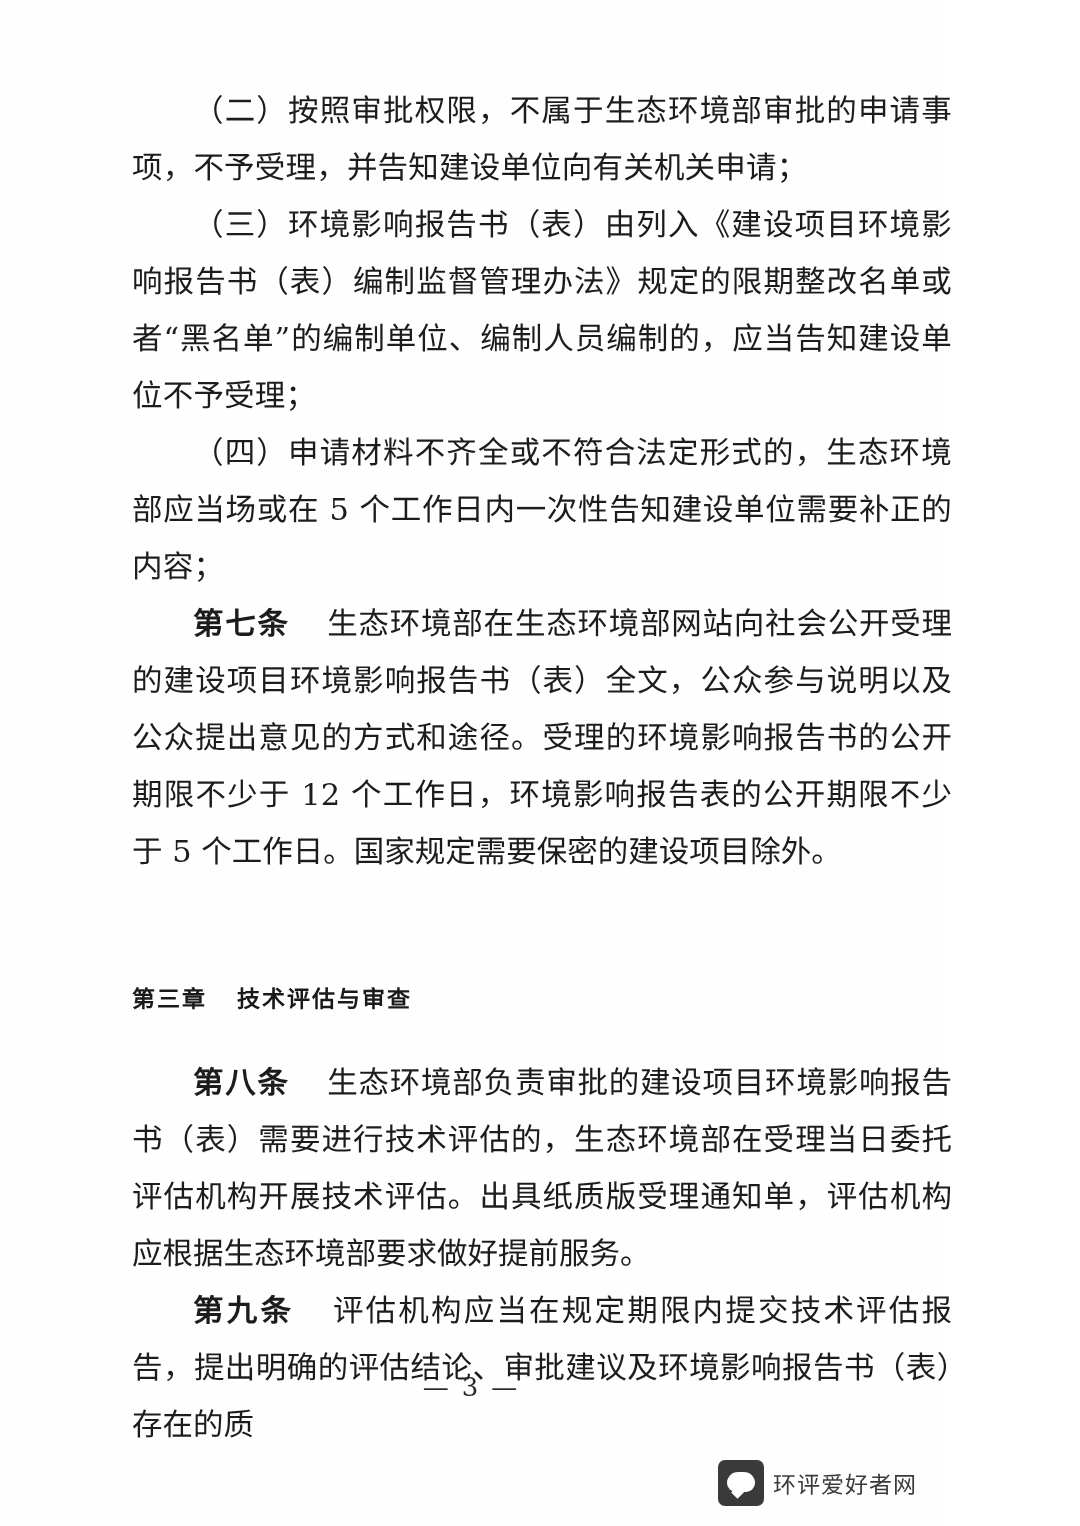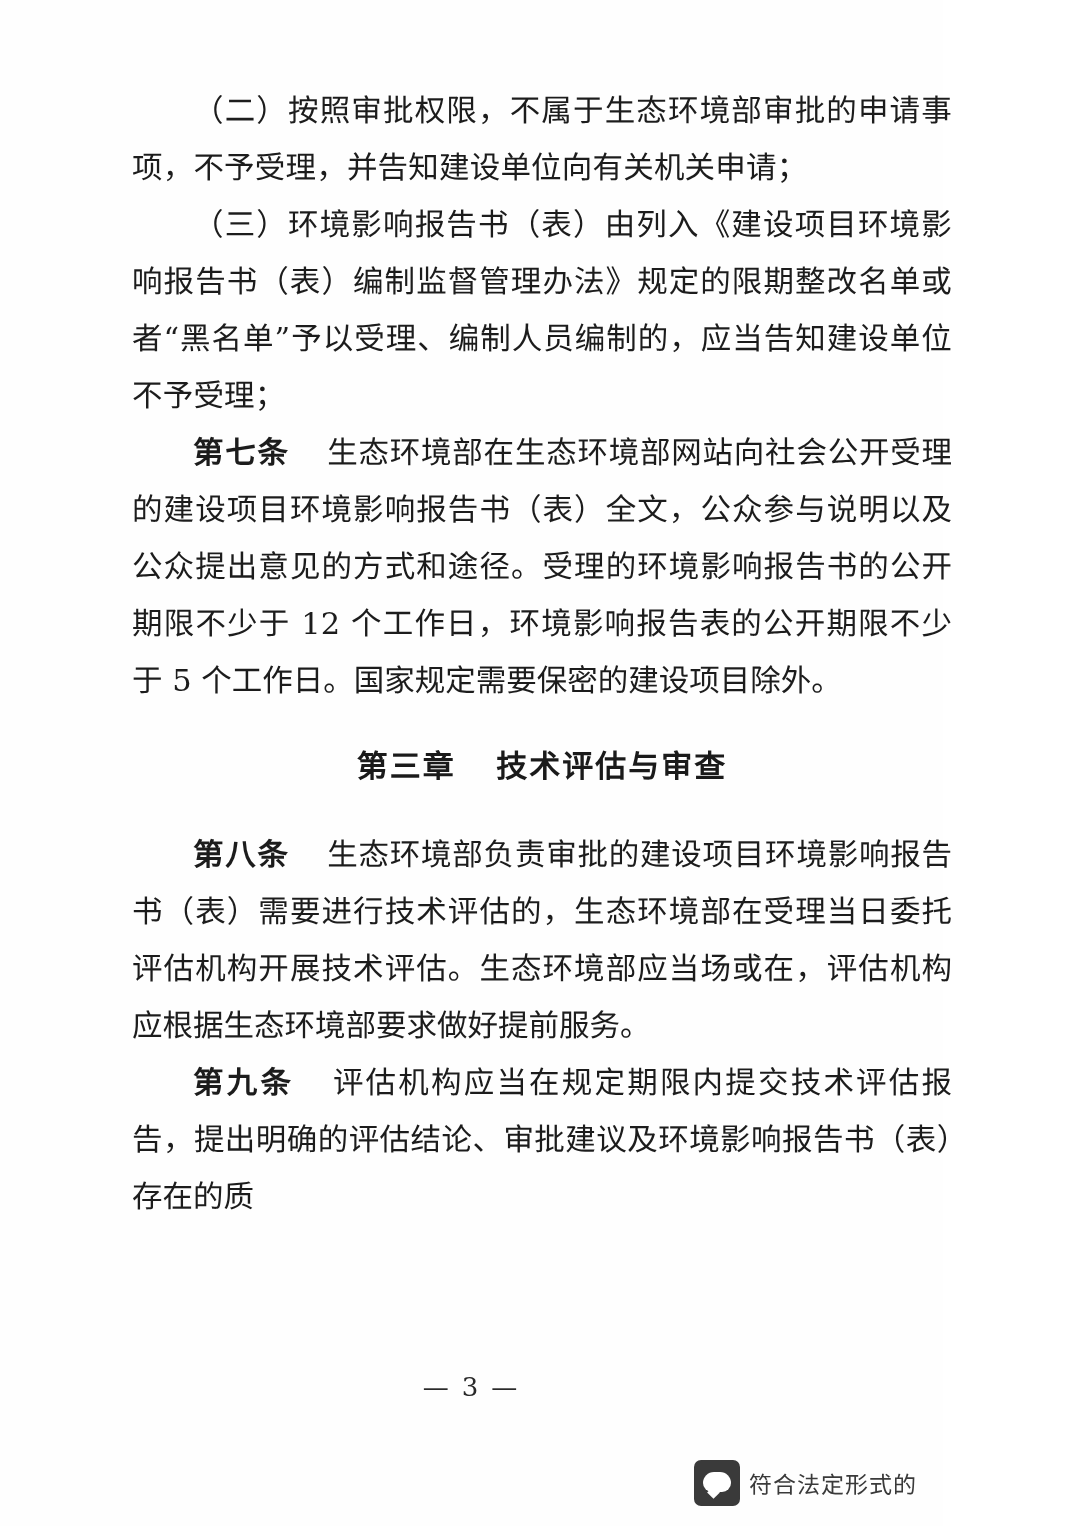--- a/index.html
+++ b/index.html
@@ -51,24 +51,24 @@
   .article-label {
     font-weight: bold;
     letter-spacing: 1px;
     margin-top: 36px;
   }
   .article-gap {
     display: inline-block;
     width: 1.2em;
   }
   .chapter-heading {
-    font-size: 31px;
+    font-size: 23px;
     font-weight: bold;
-    text-align: center;
-    margin: 32px 0 40px 0;
+    text-align: left;
+    margin: 100px 0 40px 0;
     letter-spacing: 2px;
     font-family: "DejaVu Sans", "Liberation Sans", sans-serif;
   }
   .chapter-gap {
     display: inline-block;
     width: 1.3em;
   }
   .page-number {
     position: absolute;
     left: 0;
@@ -132,42 +132,43 @@
   }
 </style>
 </head>
 <body>
 
 <div class="page">
 
   <div class="content">
 
     <p class="para">（二）按照审批权限，不属于生态环境部审批的申请事项，不予受理，并告知建设单位向有关机关申请；</p>
-    <p class="para">（三）环境影响报告书（表）由列入《建设项目环境影响报告书（表）编制监督管理办法》规定的限期整改名单或者“黑名单”予以受理、编制人员编制的，应当告知建设单位不予受理；</p>
+    <p class="para">（三）环境影响报告书（表）由列入《建设项目环境影响报告书（表）编制监督管理办法》规定的限期整改名单或者“黑名单”的编制单位、编制人员编制的，应当告知建设单位不予受理；</p>
+    <p class="para">（四）申请材料不齐全或不符合法定形式的，生态环境部应当场或在 5 个工作日内一次性告知建设单位需要补正的内容；</p>
 
     <p class="article-para">
       <span class="article-label">第七条</span><span class="article-gap"></span><span>生态环境部在生态环境部网站向社会公开受理的建设项目环境影响报告书（表）全文，公众参与说明以及公众提出意见的方式和途径。受理的环境影响报告书的公开期限不少于 12 个工作日，环境影响报告表的公开期限不少于 5 个工作日。国家规定需要保密的建设项目除外。</span>
     </p>
 
     <div class="chapter-heading">
       <span>第三章</span><span class="chapter-gap"></span><span>技术评估与审查</span>
     </div>
 
     <p class="article-para">
-      <span class="article-label">第八条</span><span class="article-gap"></span><span>生态环境部负责审批的建设项目环境影响报告书（表）需要进行技术评估的，生态环境部在受理当日委托评估机构开展技术评估。生态环境部应当场或在，评估机构应根据生态环境部要求做好提前服务。</span>
+      <span class="article-label">第八条</span><span class="article-gap"></span><span>生态环境部负责审批的建设项目环境影响报告书（表）需要进行技术评估的，生态环境部在受理当日委托评估机构开展技术评估。出具纸质版受理通知单，评估机构应根据生态环境部要求做好提前服务。</span>
     </p>
 
     <p class="article-para">
       <span class="article-label">第九条</span><span class="article-gap"></span><span>评估机构应当在规定期限内提交技术评估报告，提出明确的评估结论、审批建议及环境影响报告书（表）存在的质</span>
     </p>
 
   </div>
 
   <div class="page-number">
     <span class="dash">—</span><span>3</span><span class="dash">—</span>
   </div>
 
   <div class="watermark">
     <div class="wm-logo"></div>
-    <div class="wm-text">符合法定形式的</div>
+    <div class="wm-text">环评爱好者网</div>
   </div>
 
 </div>
 
 </body></html>

